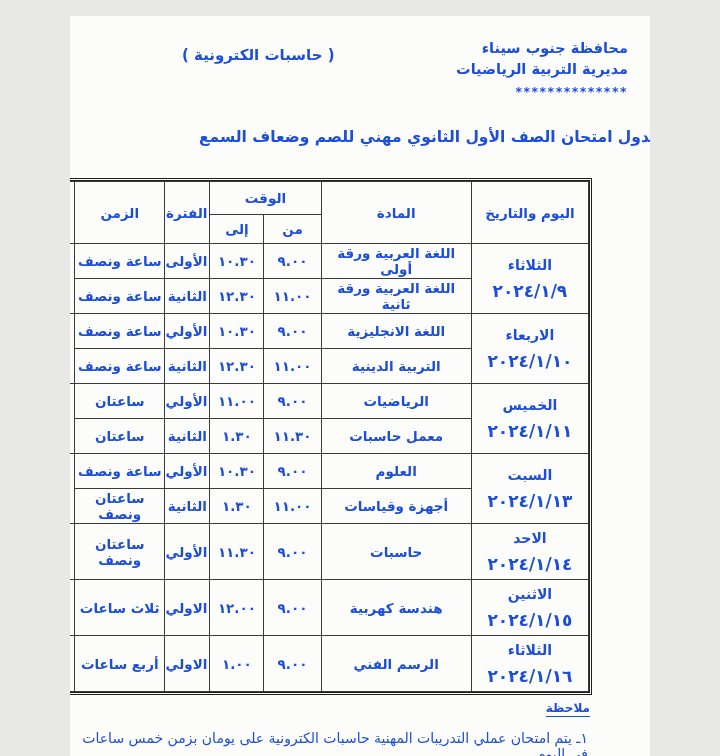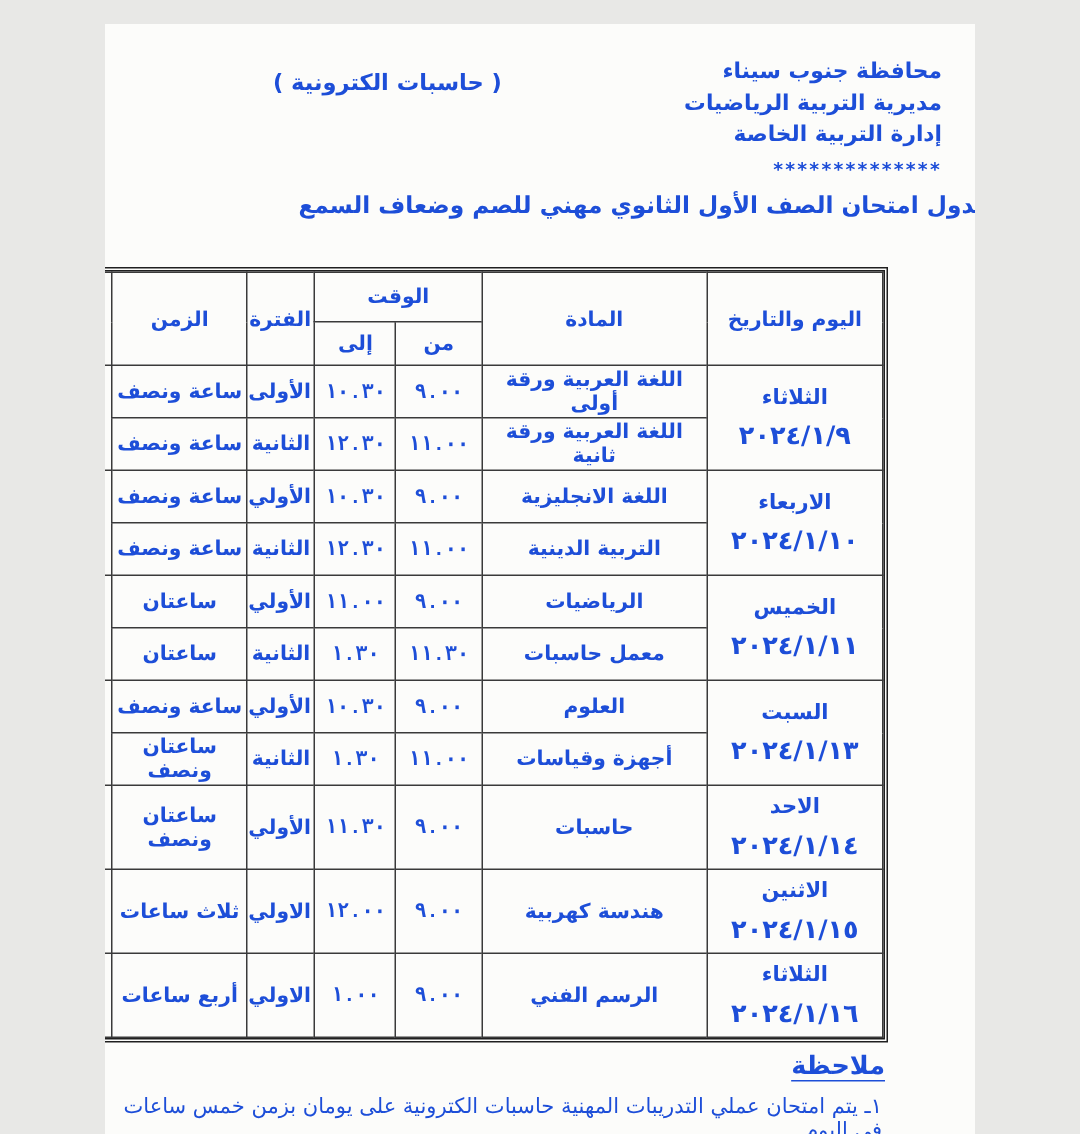--- a/index.html
+++ b/index.html
@@ -48,28 +48,28 @@
     font-size:13.5px;
   }
   tr.hdr-top{height:33px;}
   tr.hdr-sub{height:29px;}
   tr.r-pair{height:35px;}
   tr.r-single{height:56px;}
   td.day-cell .day{font-size:14px;margin-bottom:9px;}
   td.day-cell .date{font-size:17px;}
   td.day-cell{line-height:17px;}
   td.subject-cell{font-size:13.5px;}
-  td.time-cell{font-size:13px;font-family:Liberation Mono, monospace;}
+  td.time-cell{font-size:13px;}
   td.period-cell{font-size:13px;}
   td.duration-cell{font-size:13px;}
   td.notes-cell{background:#fcfcfa;}
   
   .note-title{
     position:absolute;top:685px;right:60px;
-    font-size:17px;font-weight:bold;
+    font-size:12px;font-weight:bold;
     text-decoration:underline;text-underline-offset:4px;
   }
   .note-line{
     position:absolute;top:714px;right:62px;
     font-size:14px;font-weight:normal;
   }
   
   .scan-line{
     position:absolute;left:708px;top:162px;height:498px;width:0;
     border-left:1px dashed #c9c9c2;
@@ -78,21 +78,20 @@
 </head>
 <body>
 
 <div class="page">
 
   <div class="unit-label">( حاسبات الكترونية )</div>
 
   <div class="org-block">
     <div>محافظة جنوب سيناء</div>
     <div>مديرية التربية الرياضيات</div>
-    <div>إدارة التربية الخاصة</div>
     <div class="org-stars">**************</div>
   </div>
 
   <div class="titles">
     <div>جدول امتحان الصف الأول الثانوي مهني للصم وضعاف السمع</div>
   </div>
 
   <div class="table-wrap">
     <table class="schedule">
       <colgroup>

